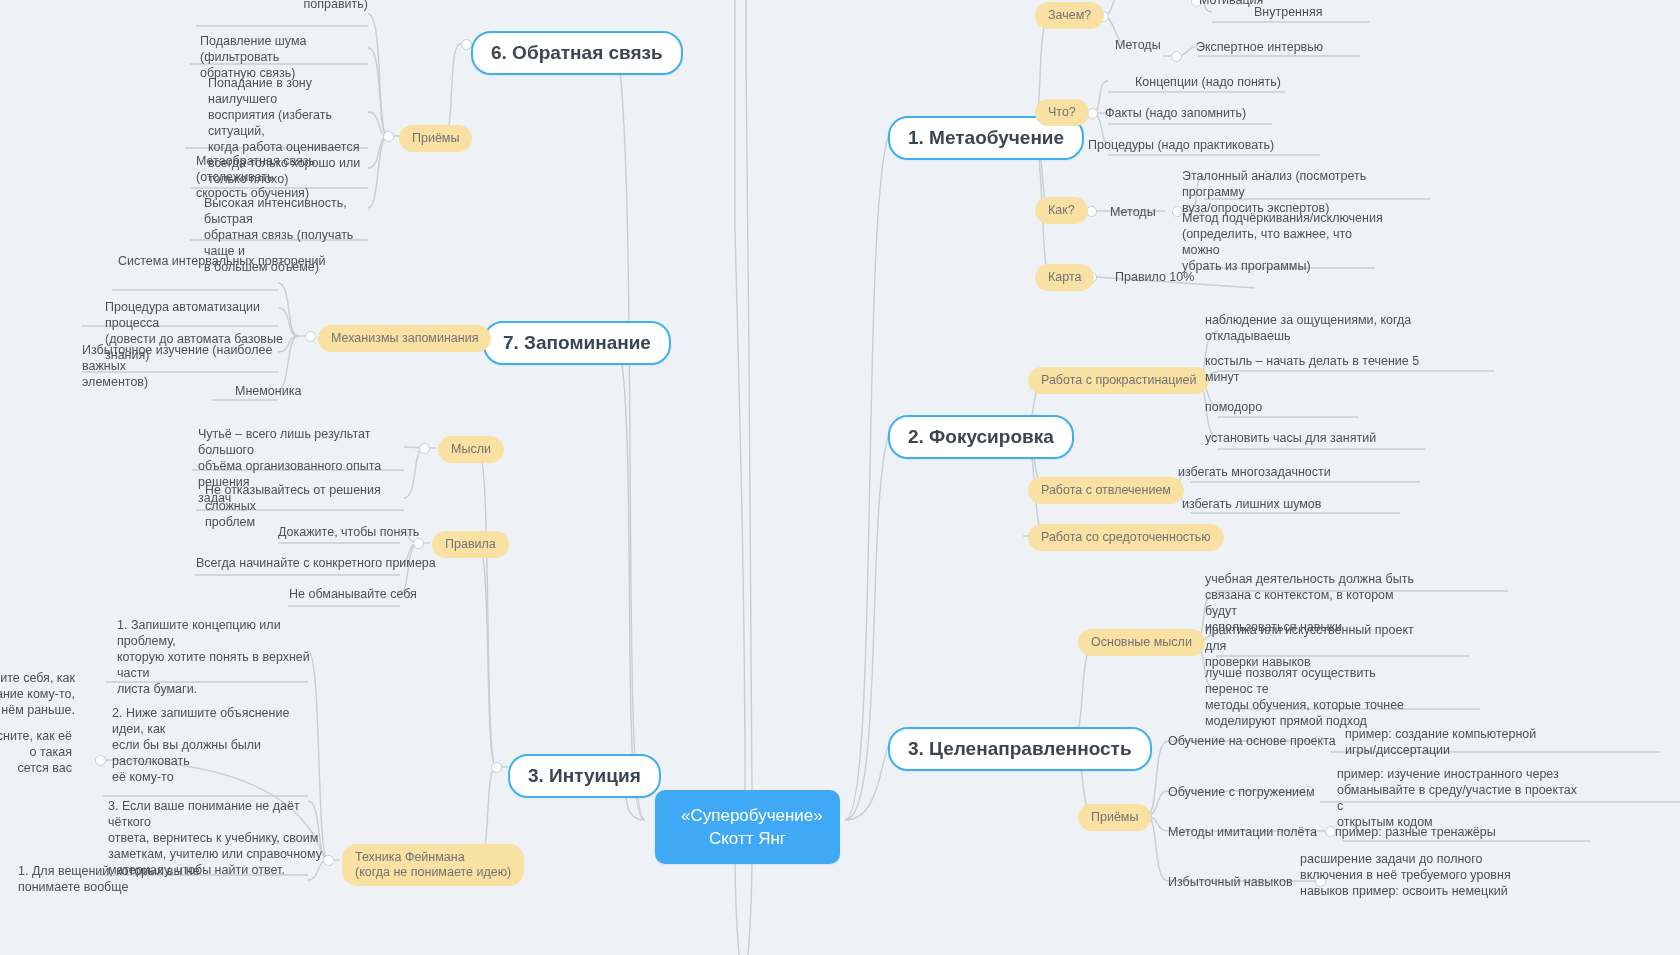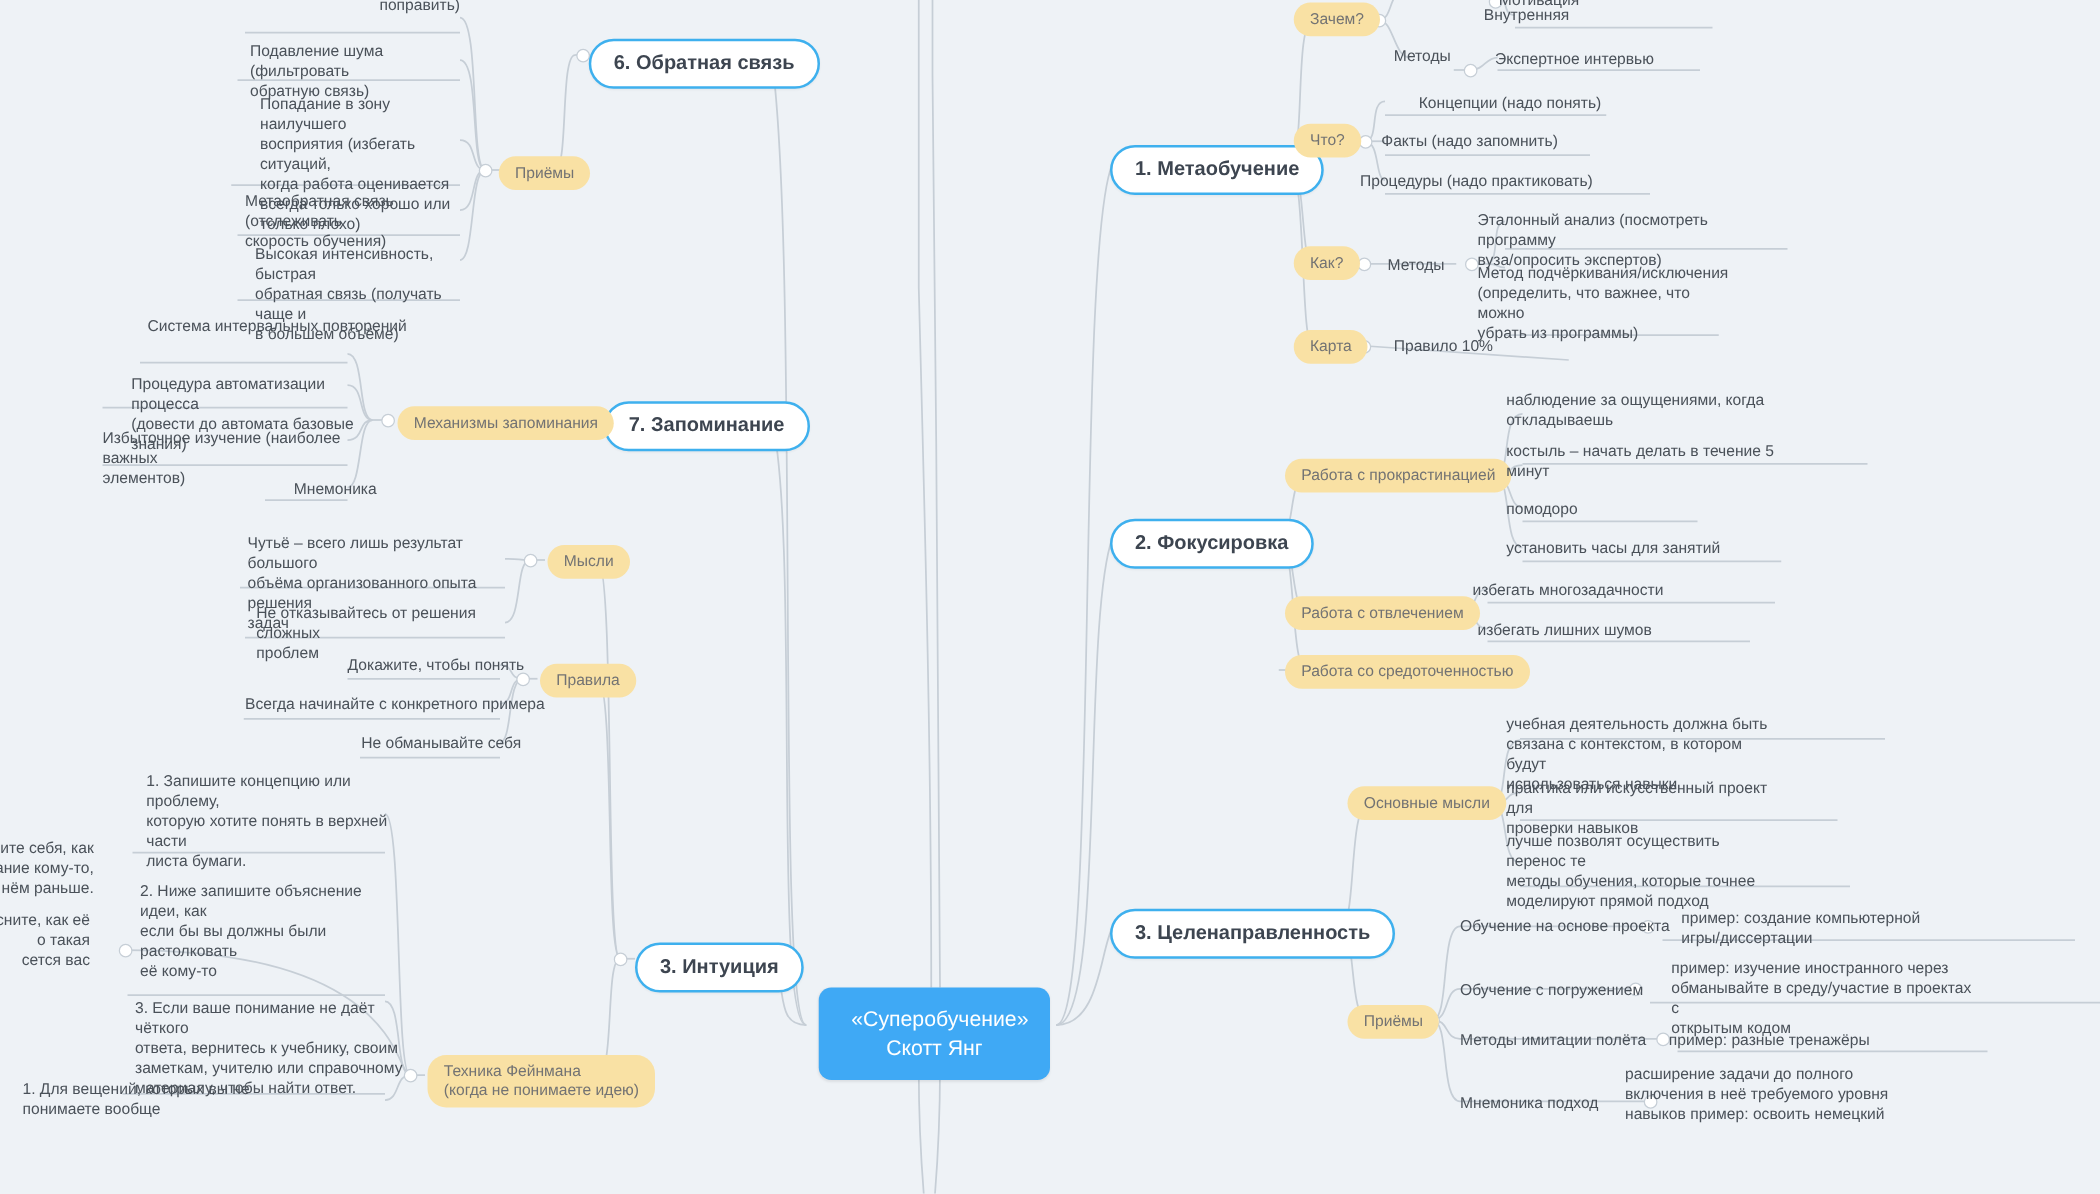--- a/index.html
+++ b/index.html
@@ -20,21 +20,21 @@
   
   .central{
     background:#3fa9f5;color:#ffffff;border-radius:10px;
     font-size:17px;line-height:23px;text-align:center;
     padding:14px 26px;white-space:pre-line;
     box-shadow:0 1px 2px rgba(0,0,0,.08);
   }
   
   .topic{
     background:#ffffff;border:2px solid #3eb0ee;border-radius:20px;
-    color:#3d4550;font-size:16px;font-weight:bold;
+    color:#3d4550;font-size:19px;font-weight:bold;
     padding:9px 18px;white-space:nowrap;
     box-shadow:0 1px 2px rgba(0,0,0,.05);
   }
   
   .pill{
     background:#f9e1a4;border-radius:15px;color:#737373;
     font-size:12.5px;line-height:15px;padding:6px 13px;
     white-space:pre-line;
   }
   
@@ -237,21 +237,21 @@
   <div class="knob" style="left:323px;top:855px"></div>
   <div class="knob" style="left:95px;top:755px"></div>
 
   <div class="node central" style="left:655px;top:790px;width:185px;">«Суперобучение»
 Скотт Янг</div>
 
   <div class="node topic" style="left:888px;top:116px;">1. Метаобучение</div>
 
   <div class="node pill" style="left:1035px;top:2px;">Зачем?</div>
   <div class="node leaf" style="left:1199px;top:-8px;width:210px;">Мотивация</div>
-  <div class="node leaf" style="left:1187px;top:4px;width:200px;">Внутренняя</div>
+  <div class="node leaf" style="left:1254px;top:4px;width:200px;">Внутренняя</div>
   <div class="node leaf" style="left:1115px;top:37px;">Методы</div>
   <div class="node leaf" style="left:1196px;top:39px;">Экспертное интервью</div>
 
   <div class="node pill" style="left:1035px;top:99px;">Что?</div>
   <div class="node leaf" style="left:1135px;top:74px;">Концепции (надо понять)</div>
   <div class="node leaf" style="left:1105px;top:105px;">Факты (надо запомнить)</div>
   <div class="node leaf" style="left:1088px;top:137px;">Процедуры (надо практиковать)</div>
 
   <div class="node pill" style="left:1035px;top:197px;">Как?</div>
   <div class="node leaf" style="left:1110px;top:204px;">Методы</div>
@@ -299,21 +299,21 @@
 игры/диссертации</div>
 
   <div class="node leaf" style="left:1168px;top:784px;">Обучение с погружением</div>
   <div class="node leaf" style="left:1337px;top:766px;width:240px;">пример: изучение иностранного через
 обманывайте в среду/участие в проектах с
 открытым кодом</div>
 
   <div class="node leaf" style="left:1168px;top:824px;">Методы имитации полёта</div>
   <div class="node leaf" style="left:1335px;top:824px;">пример: разные тренажёры</div>
 
-  <div class="node leaf" style="left:1168px;top:874px;">Мнемоника подход</div>
+  <div class="node leaf" style="left:1168px;top:874px;">Избыточный навыков</div>
   <div class="node leaf" style="left:1300px;top:851px;width:250px;">расширение задачи до полного
 включения в неё требуемого уровня
 навыков пример: освоить немецкий</div>
 
   <div class="node topic" style="left:471px;top:31px;">6. Обратная связь</div>
   <div class="node pill" style="left:399px;top:125px;">Приёмы</div>
 
   <div class="node leaf ra" style="left:168px;top:-4px;width:200px;">поправить)</div>
   <div class="node leaf" style="left:200px;top:33px;width:170px;">Подавление шума (фильтровать
 обратную связь)</div>

